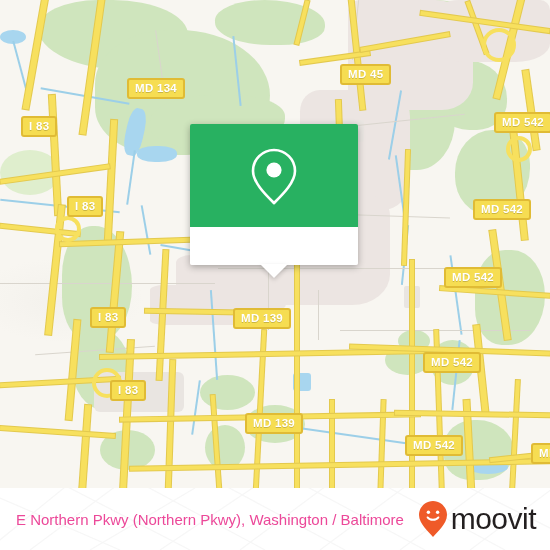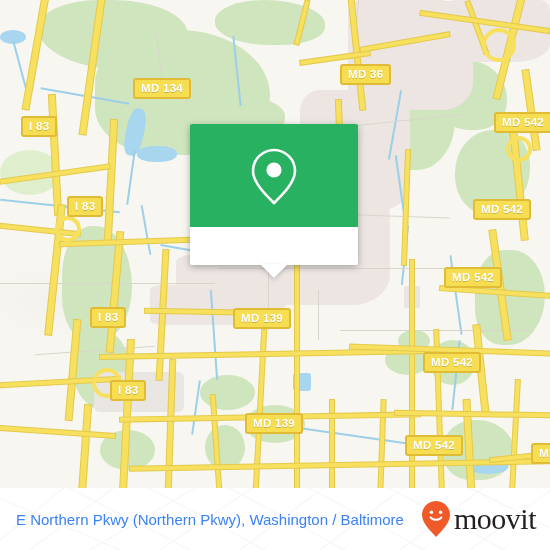--- a/index.html
+++ b/index.html
@@ -95,24 +95,24 @@
   #footer-watermark {
     position: absolute; inset: 0;
     opacity: .07; pointer-events: none;
   }
   #footer-inner {
     position: relative; height: 100%;
     display: flex; align-items: center; justify-content: space-between;
     padding: 0 14px 0 16px;
   }
   #footer-title {
-    color: #3b82f6; font-size: 15px; line-height: 21px;
+    color: #ec4899; font-size: 15px; line-height: 21px;
     max-width: 400px;
   }
-  #brand { display: flex; align-items: center; gap: 3px; flex-shrink: 0; font-family: Liberation Serif, serif; }
+  #brand { display: flex; align-items: center; gap: 3px; flex-shrink: 0; }
   #brand-word { font-size: 30px; color: #231f20; letter-spacing: -.5px; line-height: 30px; }
 </style>
 </head>
 <body>
 
 <div id="root">
 
   <div id="map">
     <div class="land"></div>
 
@@ -232,22 +232,22 @@
     <div class="rd rd-major" style="left:360px; top:40px;  width:90px; height:4px; transform:rotate(-10deg);"></div>
     <div class="rd rd-major" style="left:440px; top:290px; width:110px;height:4px; transform:rotate(4deg);"></div>
     <div class="rd rd-major" style="left:490px; top:455px; width:60px; height:4px; transform:rotate(-6deg);"></div>
 
     <div style="position:absolute; left:92px; top:368px; width:30px; height:30px; border:4px solid #f7e05e; border-radius:50%;"></div>
     <div style="position:absolute; left:482px; top:28px;  width:34px; height:34px; border:4px solid #f7e05e; border-radius:50%;"></div>
     <div style="position:absolute; left:506px; top:136px; width:26px; height:26px; border:4px solid #f7e05e; border-radius:50%;"></div>
     <div style="position:absolute; left:55px;  top:216px; width:26px; height:26px; border:4px solid #f7e05e; border-radius:50%;"></div>
 
     <div id="shield-layer">
-        <div class="shield" style="left: 133px; top: 78px;">MD 134</div>
-        <div class="shield" style="left: 340px; top: 64px;">MD 36</div>
+        <div class="shield" style="left: 127px; top: 78px;">MD 134</div>
+        <div class="shield" style="left: 340px; top: 64px;">MD 45</div>
         <div class="shield" style="left: 494px; top: 112px;">MD 542</div>
         <div class="shield" style="left: 21px; top: 116px;">I 83</div>
         <div class="shield" style="left: 67px; top: 196px;">I 83</div>
         <div class="shield" style="left: 473px; top: 199px;">MD 542</div>
         <div class="shield" style="left: 444px; top: 267px;">MD 542</div>
         <div class="shield" style="left: 90px; top: 307px;">I 83</div>
         <div class="shield" style="left: 233px; top: 308px;">MD 139</div>
         <div class="shield" style="left: 423px; top: 352px;">MD 542</div>
         <div class="shield" style="left: 110px; top: 380px;">I 83</div>
         <div class="shield" style="left: 245px; top: 413px;">MD 139</div>

